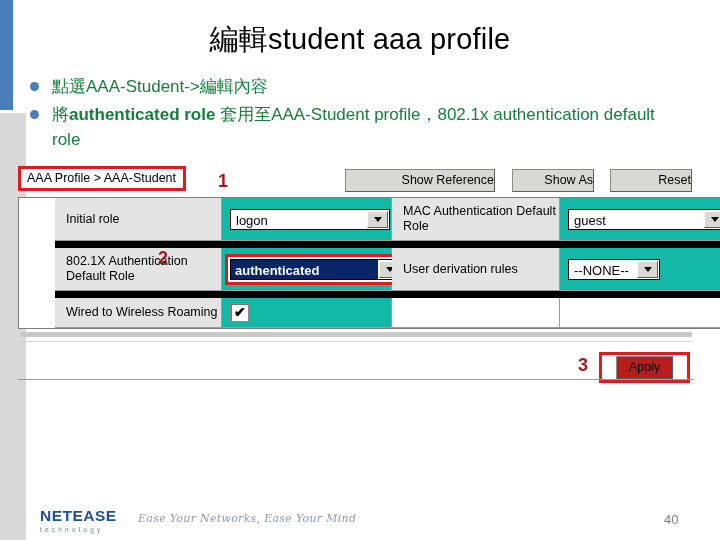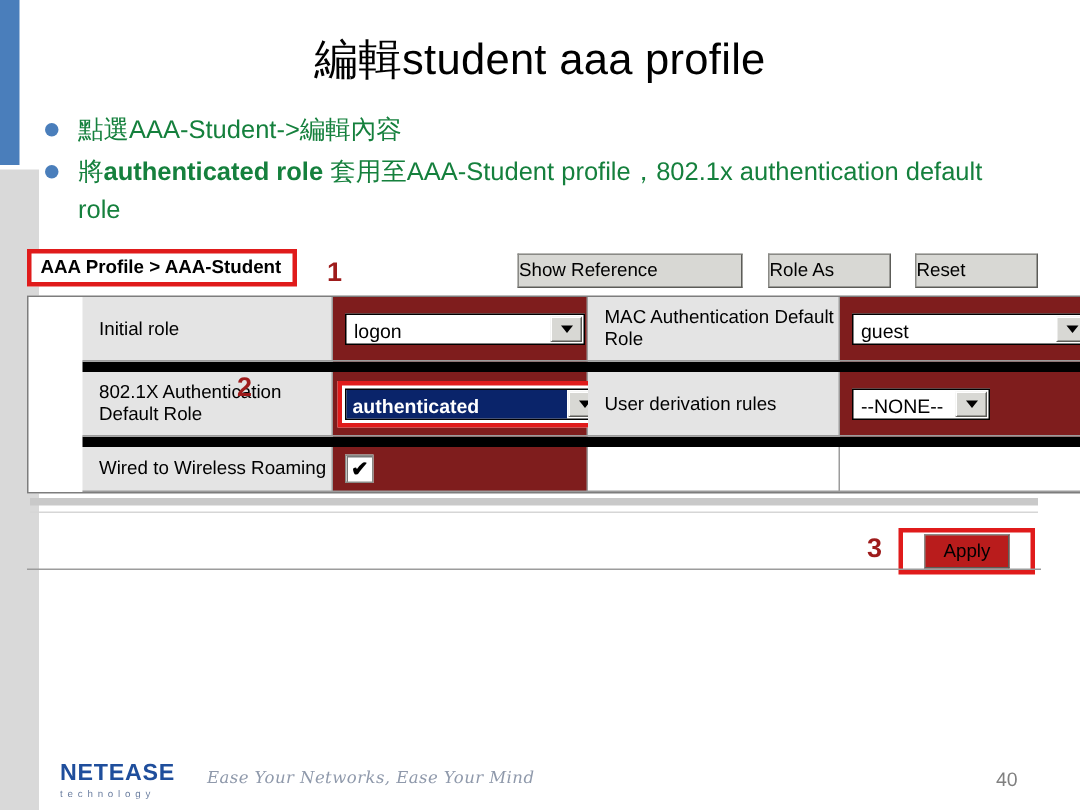--- a/index.html
+++ b/index.html
@@ -83,21 +83,21 @@
   }
   .breadcrumb-wrap {
     position: absolute;
     left: 0; top: 1px;
     border: 3px solid #e01b1b;
     background: #ffffff;
     padding: 2px 7px 3px 6px;
   }
   .breadcrumb {
     font-size: 12.5px;
-    font-weight: bold;
+    font-weight: normal;
     color: #000000;
     white-space: nowrap;
   }
   .anno {
     position: absolute;
     color: #9e1b1b;
     font-size: 18px;
     font-weight: bold;
   }
   .anno-1 { left: 218px; top: 171px; }
@@ -105,21 +105,21 @@
   .anno-3 { left: 578px; top: 355px; }
 
   .btn {
     position: absolute;
     background: #d8d8d4;
     border: 1px solid #8a8a86;
     border-right-color: #5c5c58;
     border-bottom-color: #5c5c58;
     font-size: 12.5px;
     color: #000000;
-    text-align: left;
+    text-align: right;
     padding: 3px 0 4px 0;
     white-space: nowrap;
   }
   .btn-showref { left: 327px; top: 4px; width: 148px; }
   .btn-saveas  { left: 494px; top: 4px; width: 80px; }
   .btn-reset   { left: 592px; top: 4px; width: 80px; }
 
   
   .app-table {
     position: absolute;
@@ -140,21 +140,21 @@
     border-right: 1px solid #9c9c9c;
     border-bottom: 1px solid #9c9c9c;
     font-size: 12.5px;
     color: #000000;
     padding: 6px 0 6px 11px;
     line-height: 15px;
     display: flex;
     align-items: center;
   }
   .cell-field {
-    background: #7f1d1d;
+    background: #14b8a6;
     border-right: 1px solid #9c9c9c;
     border-bottom: 1px solid #9c9c9c;
     padding: 5px 0 5px 8px;
     display: flex;
     align-items: center;
   }
   .cell-field.nb { border-right: none; }
   .cell-blank {
     background: #ffffff;
     border-bottom: 1px solid #9c9c9c;
@@ -329,21 +329,21 @@
   </div>
 </div>
 
 <div class="app">
 
   <div class="app-header">
     <div class="breadcrumb-wrap">
       <div class="breadcrumb">AAA Profile &gt; AAA-Student</div>
     </div>
     <div class="btn btn-showref">Show Reference</div>
-    <div class="btn btn-saveas">Role As</div>
+    <div class="btn btn-saveas">Show As</div>
     <div class="btn btn-reset">Reset</div>
   </div>
 
   <div class="app-table">
 
     <div class="grid" style="border-top:none;">
       <div class="cell-label">Initial role</div>
       <div class="cell-field">
         <span class="select w-logon">
           <span class="sel-text">logon</span>

